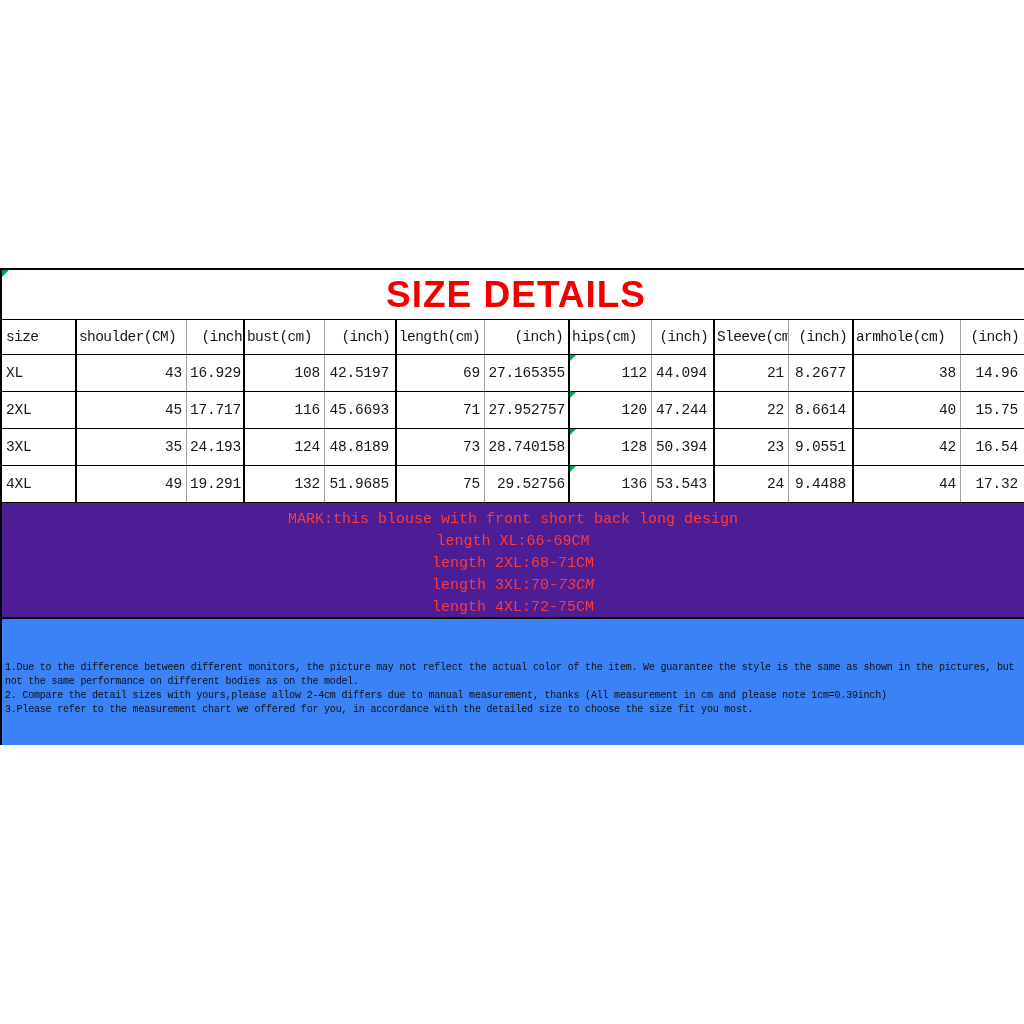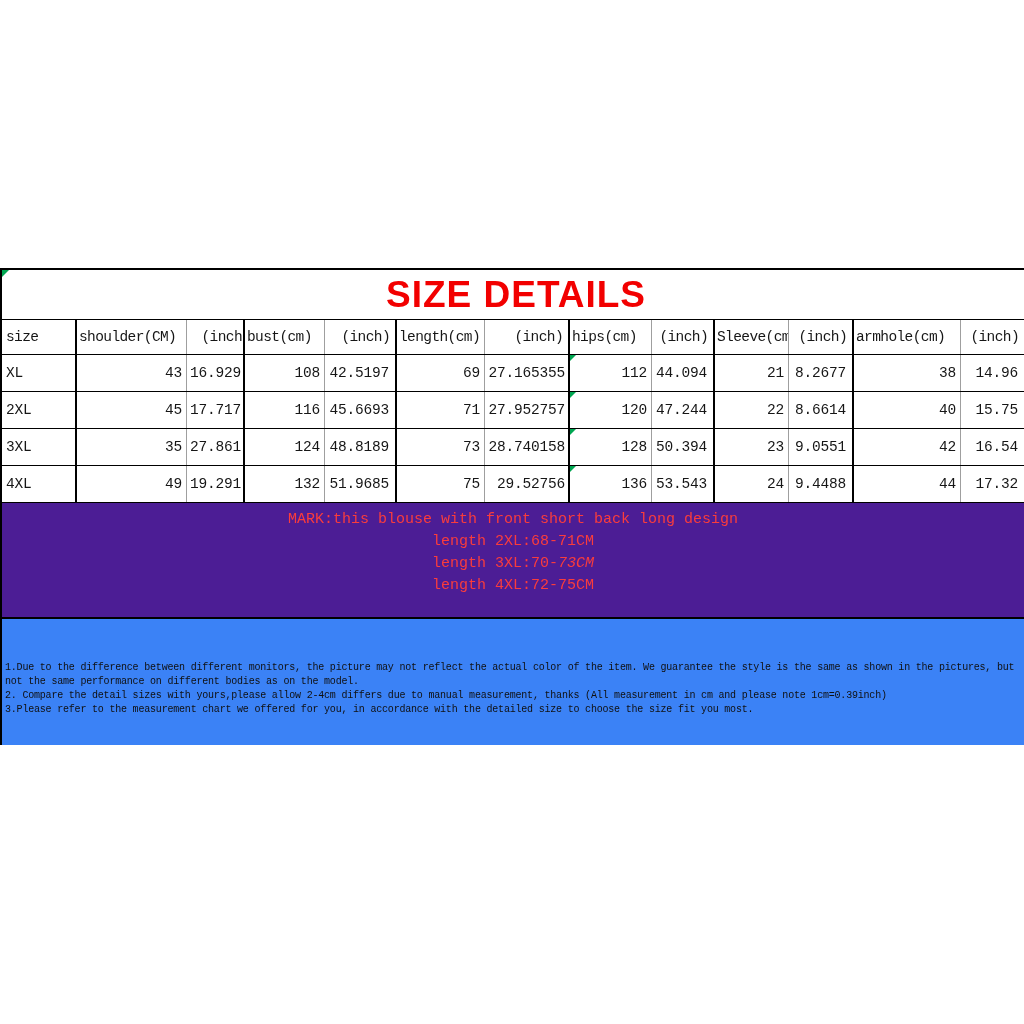--- a/index.html
+++ b/index.html
@@ -118,21 +118,21 @@
       <div class="cell inv c8">47.244</div>
       <div class="cell cmv c9">22</div>
       <div class="cell inv c10">8.6614</div>
       <div class="cell cmv c11">40</div>
       <div class="cell inv c12">15.75</div>
     </div>
 
     <div class="trow">
       <div class="cell szc c0">3XL</div>
       <div class="cell cmv c1">35</div>
-      <div class="cell inv c2">27.861</div>
+      <div class="cell inv c2">24.193</div>
       <div class="cell cmv c3">124</div>
       <div class="cell inv c4">48.8189</div>
       <div class="cell cmv c5">73</div>
       <div class="cell inv c6">28.740158</div>
       <div class="cell cmv c7">
           <i class="tri"></i>
           <span>128</span>
         </div>
       <div class="cell inv c8">50.394</div>
       <div class="cell cmv c9">23</div>
@@ -156,20 +156,21 @@
       <div class="cell inv c8">53.543</div>
       <div class="cell cmv c9">24</div>
       <div class="cell inv c10">9.4488</div>
       <div class="cell cmv c11">44</div>
       <div class="cell inv c12">17.32</div>
     </div>
   </div>
 
   <div class="mark-block">
     <div class="mark-line">MARK:this blouse with front short back long design</div>
+    <div class="mark-line">length XL:66-69CM</div>
     <div class="mark-line">length 2XL:68-71CM</div>
     <div class="mark-line"><span>length 3XL:70-</span><span class="it">73CM</span></div>
     <div class="mark-line">length 4XL:72-75CM</div>
   </div>
 
   <div class="notes">
     <div class="note-line">1.Due to the difference between different monitors, the picture may not reflect the actual color of the item. We guarantee the style is the same as shown in the pictures, but</div>
     <div class="note-line">not the same performance on different bodies as on the model.</div>
     <div class="note-line">2. Compare the detail sizes with yours,please allow 2-4cm differs due to manual measurement, thanks (All measurement in cm and please note 1cm=0.39inch)</div>
     <div class="note-line">3.Please refer to the measurement chart we offered for you, in accordance with the detailed size to choose the size fit you most.</div>

